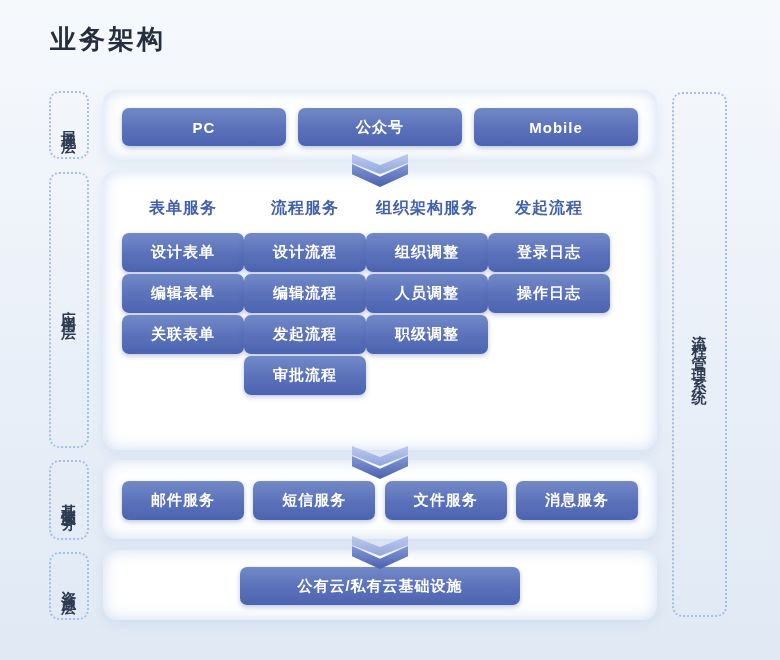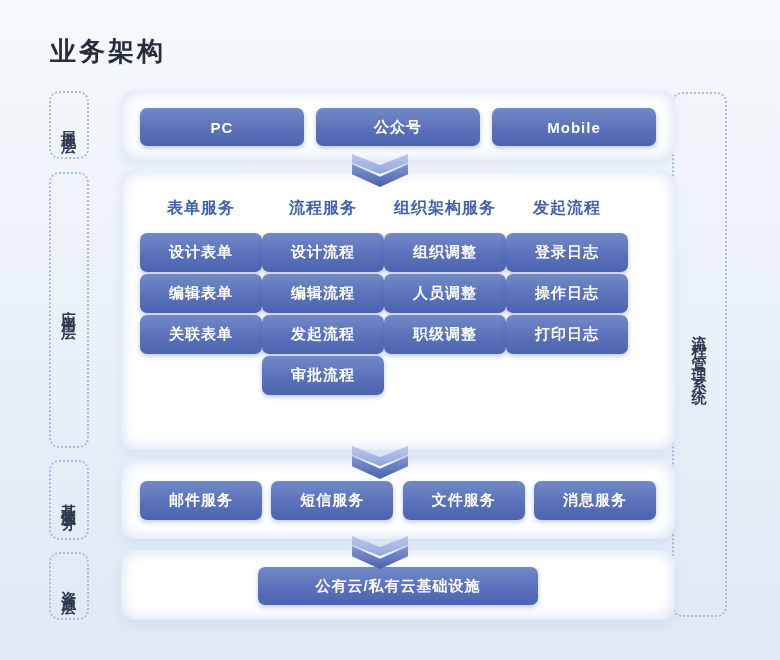--- a/index.html
+++ b/index.html
@@ -5,21 +5,21 @@
   html,body{margin:0;padding:0;}
   body{
     width:780px;height:660px;overflow:hidden;
     font-family:"Liberation Sans","DejaVu Sans",sans-serif;
   }
   .page{
     position:relative;width:780px;height:660px;
     background:linear-gradient(180deg,#f6f9fc 0%,#eef3fa 35%,#e6edf7 70%,#e0e9f4 100%);
   }
   .page-title{
-    position:absolute;left:50px;top:34px;margin:0;
+    position:absolute;left:50px;top:22px;margin:0;
     font-size:26px;font-weight:700;letter-spacing:3px;color:#242e3d;
   }
   
   .layer-tag{
     position:absolute;box-sizing:border-box;
     border:2px dotted #a4bfe4;border-radius:10px;
     display:flex;align-items:center;justify-content:center;
   }
   .layer-tag .vtext{
     writing-mode:vertical-rl;text-orientation:upright;
@@ -29,21 +29,21 @@
   .tag-app{left:49px;top:172px;width:40px;height:276px;}
   .tag-found{left:49px;top:460px;width:40px;height:80px;}
   .tag-res{left:49px;top:552px;width:40px;height:68px;}
   .tag-right{left:672px;top:92px;width:55px;height:525px;}
   .ls5{letter-spacing:5px;}
   .ls8{letter-spacing:8px;}
   .ls4{letter-spacing:4px;}
   .ls11{letter-spacing:11px;}
   
   .card{
-    position:absolute;left:121px;width:554px;box-sizing:border-box;
+    position:absolute;left:103px;width:554px;box-sizing:border-box;
     background:#ffffff;border-radius:14px;
     box-shadow:inset 0 0 16px rgba(168,193,231,.55),0 5px 12px rgba(150,176,216,.18);
   }
   .card-presentation{top:90px;height:70px;padding:18px 19px 0 19px;display:flex;justify-content:space-between;}
   .card-application{top:170px;height:280px;padding:28px 19px 0 19px;display:flex;}
   .card-foundation{top:460px;height:79px;padding:21px 19px 0 19px;display:flex;justify-content:space-between;text-align:right;}
   .card-resource{top:550px;height:70px;padding:17px 0 0 0;display:flex;justify-content:center;}
   
   .node{
     box-sizing:border-box;border-radius:7px;
@@ -118,21 +118,20 @@
     <div class="app-col">
       <div class="col-header">组织架构服务</div>
       <div class="node node-col">组织调整</div>
       <div class="node node-col">人员调整</div>
       <div class="node node-col">职级调整</div>
     </div>
     <div class="app-col">
       <div class="col-header">发起流程</div>
       <div class="node node-col">登录日志</div>
       <div class="node node-col">操作日志</div>
-      <div class="node node-col">打印日志</div>
     </div>
   </div>
 
   <div class="card card-foundation">
     <div class="node node-col">邮件服务</div>
     <div class="node node-col">短信服务</div>
     <div class="node node-col">文件服务</div>
     <div class="node node-col">消息服务</div>
   </div>
 

